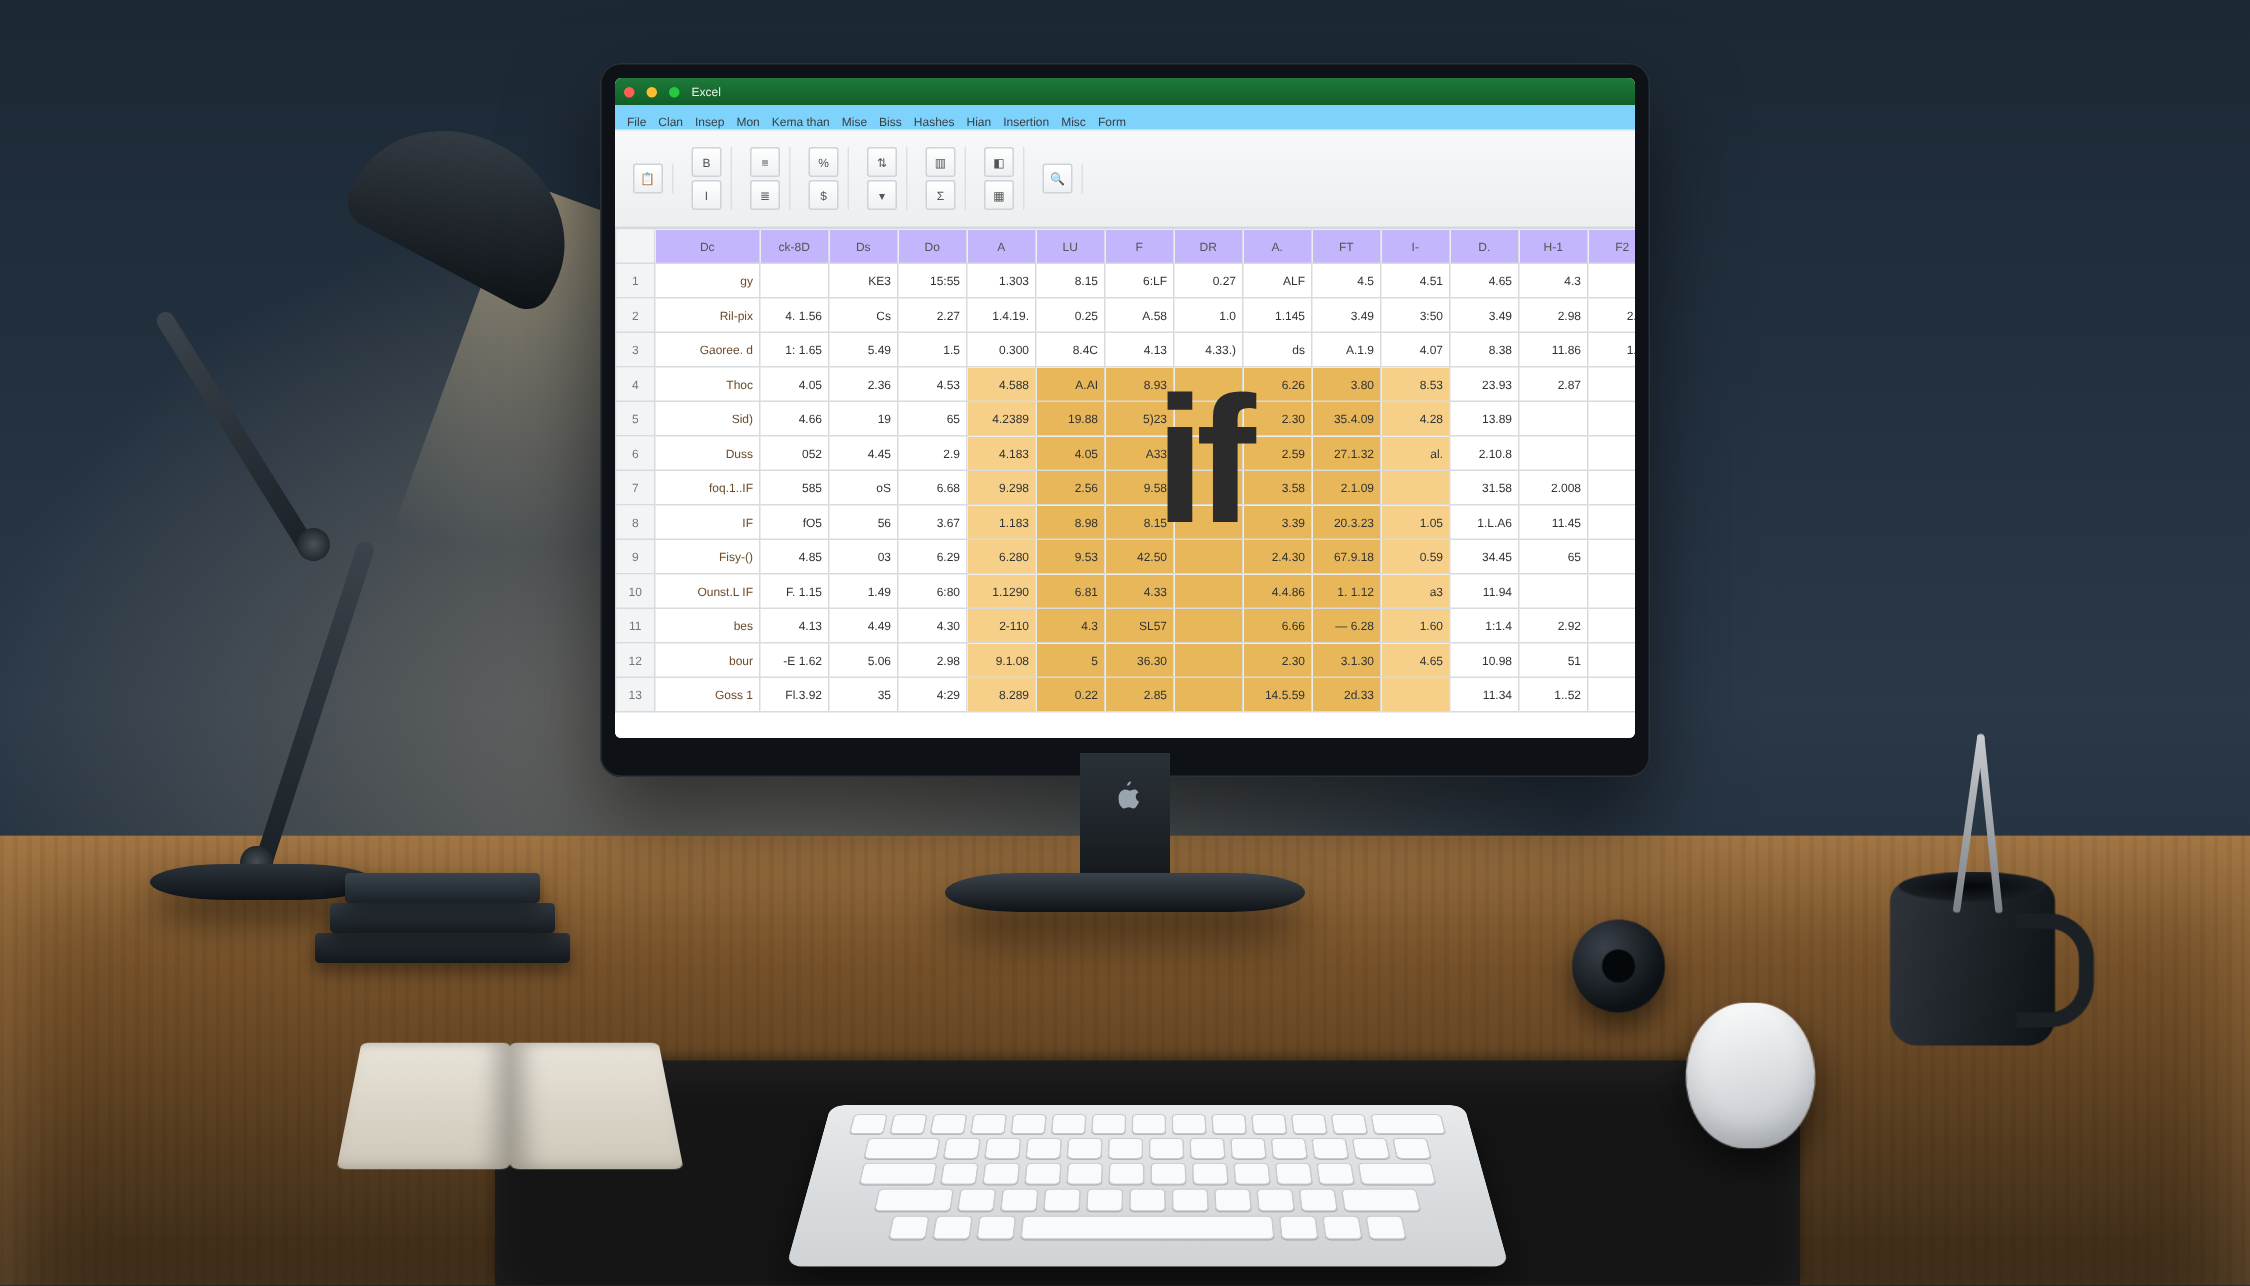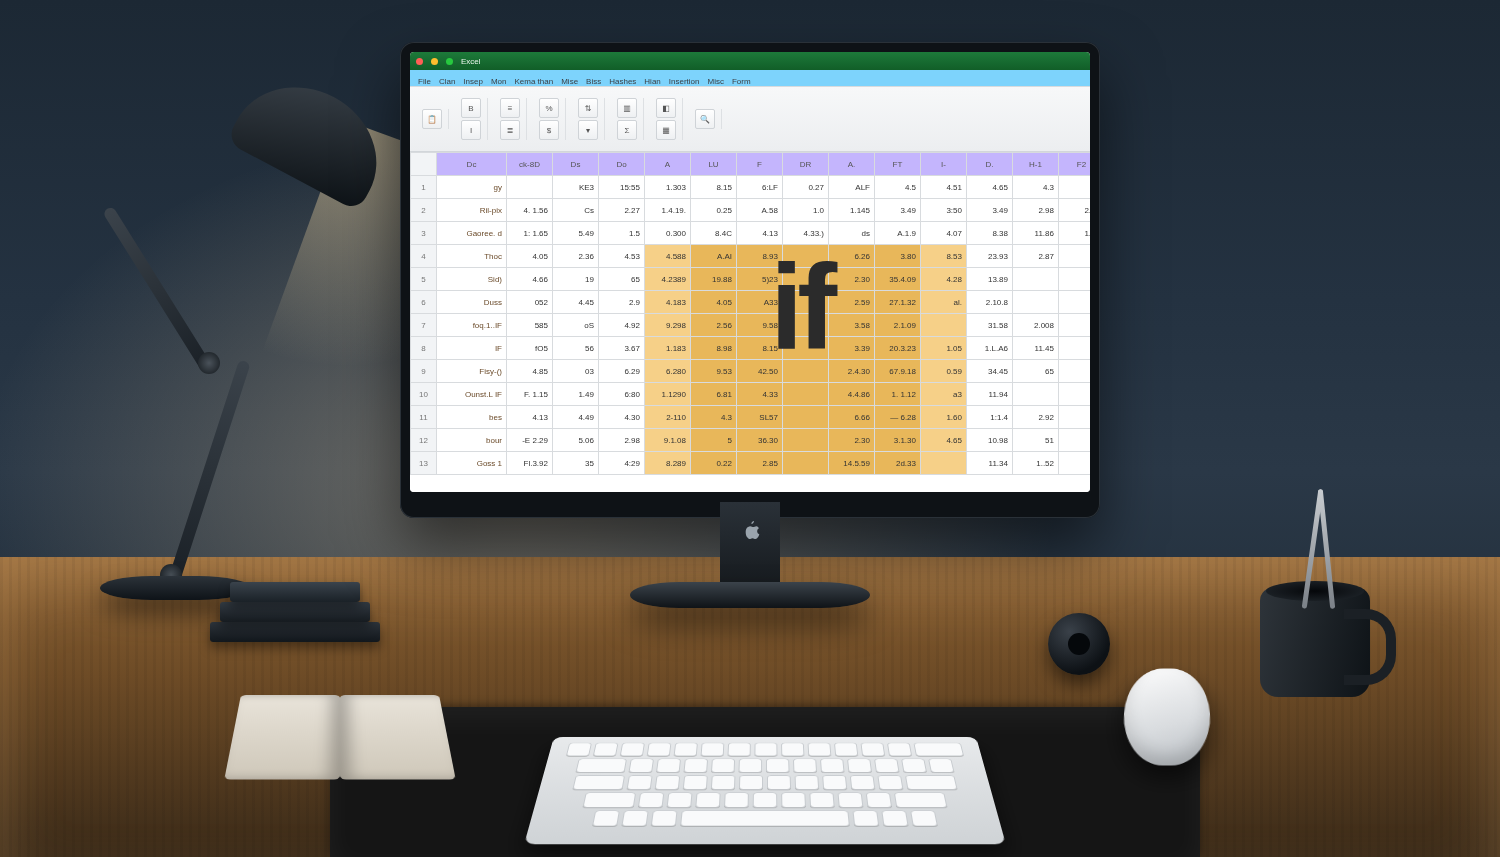--- a/index.html
+++ b/index.html
@@ -296,21 +296,21 @@
                   <td class="hl">al.</td>
                   <td>2.10.8</td>
                   <td></td>
                   <td></td>
                 </tr>
                 <tr>
                   <td class="rowhdr-cell">7</td>
                   <td class="label">foq.1..IF</td>
                   <td>585</td>
                   <td>oS</td>
-                  <td>4.92</td>
+                  <td>6.68</td>
                   <td class="hl">9.298</td>
                   <td class="hl-strong">2.56</td>
                   <td class="hl-strong">9.58</td>
                   <td class="hl-strong"></td>
                   <td class="hl-strong">3.58</td>
                   <td class="hl-strong">2.1.09</td>
                   <td class="hl"></td>
                   <td>31.58</td>
                   <td>2.008</td>
                   <td></td>
@@ -379,21 +379,21 @@
                   <td class="hl-strong">6.66</td>
                   <td class="hl-strong">— 6.28</td>
                   <td class="hl">1.60</td>
                   <td>1:1.4</td>
                   <td>2.92</td>
                   <td></td>
                 </tr>
                 <tr>
                   <td class="rowhdr-cell">12</td>
                   <td class="label">bour</td>
-                  <td>-E 2.29</td>
+                  <td>-E 1.62</td>
                   <td>5.06</td>
                   <td>2.98</td>
                   <td class="hl">9.1.08</td>
                   <td class="hl-strong">5</td>
                   <td class="hl-strong">36.30</td>
                   <td class="hl-strong"></td>
                   <td class="hl-strong">2.30</td>
                   <td class="hl-strong">3.1.30</td>
                   <td class="hl">4.65</td>
                   <td>10.98</td>

